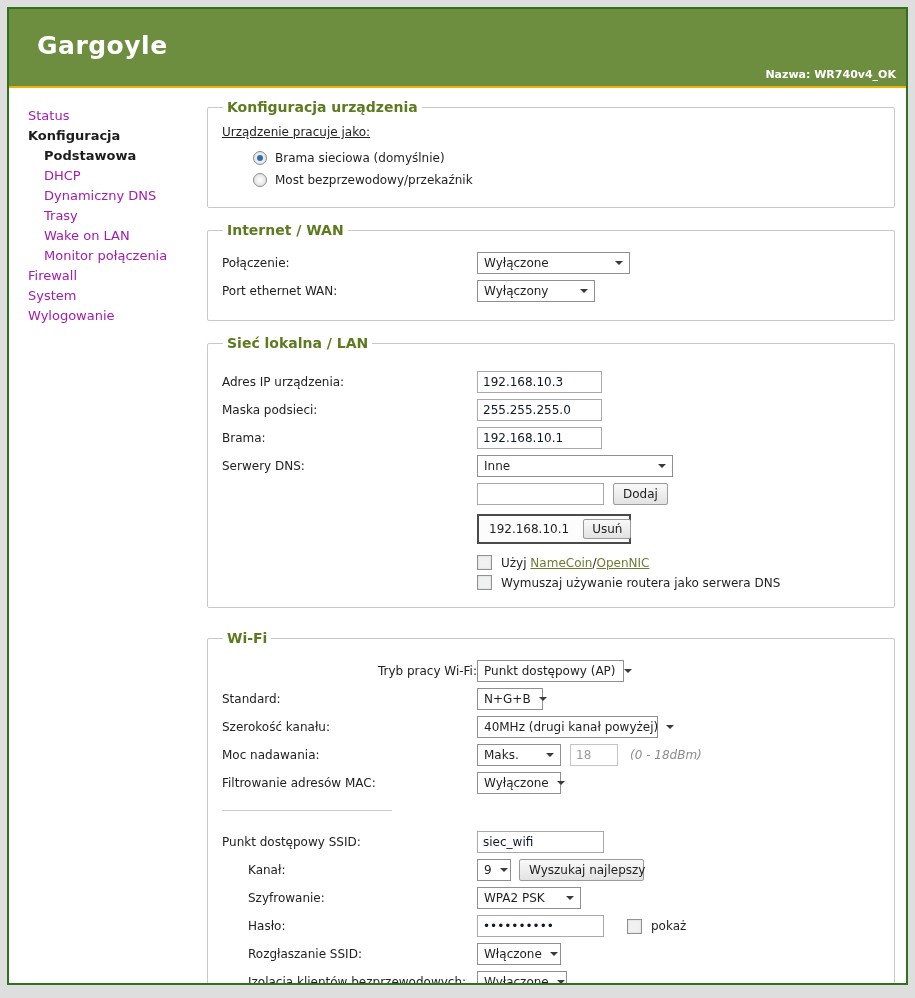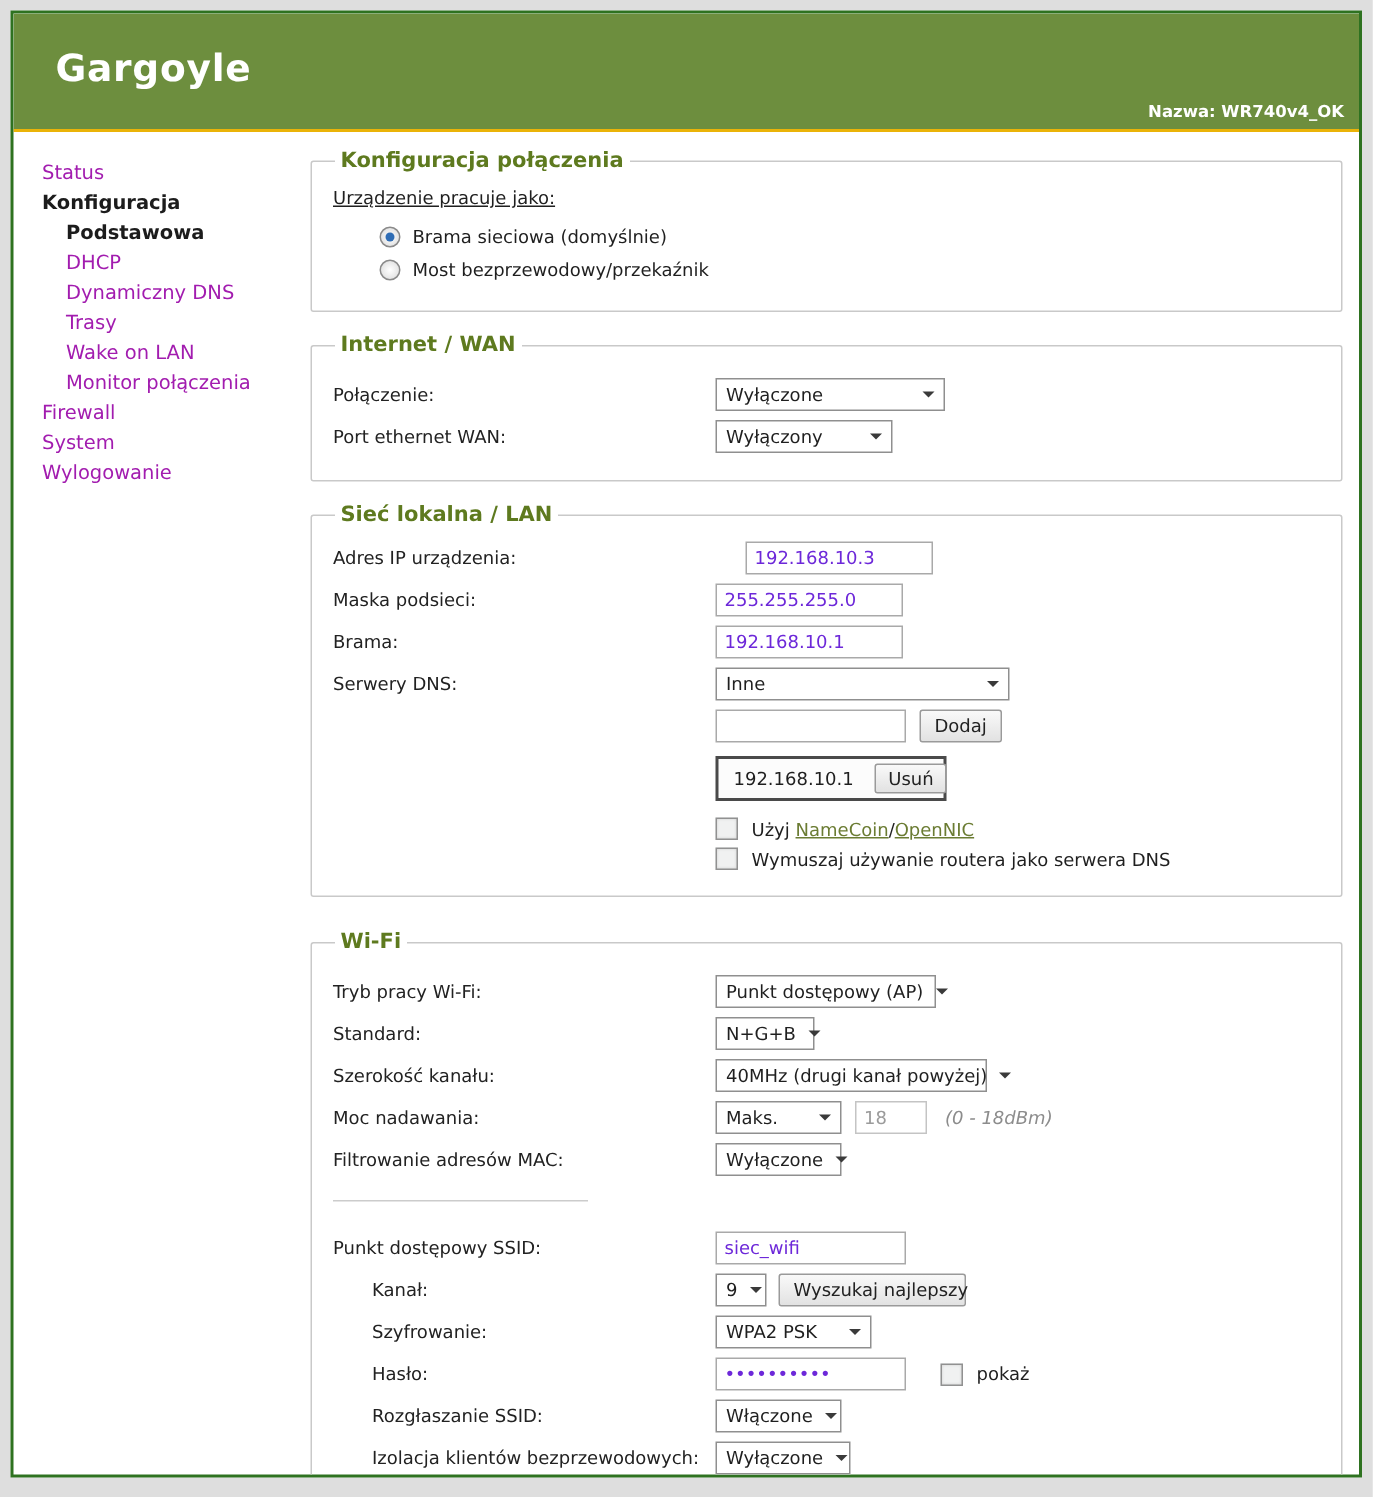--- a/index.html
+++ b/index.html
@@ -25,21 +25,21 @@
 
   .row{display:flex;align-items:center;margin:6px 0;min-height:22px;}
   .row .lbl{width:255px;flex-shrink:0;color:#222;}
   .row.sub .lbl{padding-left:26px;width:229px;box-sizing:content-box;}
   .row.sub .lbl{width:229px;}
   .underline{text-decoration:underline;}
 
   
   .sel{display:inline-flex;align-items:center;justify-content:space-between;gap:8px;background:#fff;border:1px solid #8f8f8f;height:22px;padding:0 6px;box-sizing:border-box;cursor:pointer;white-space:nowrap;}
   .arr{width:0;height:0;border-left:4px solid transparent;border-right:4px solid transparent;border-top:4px solid #3a3a3a;flex-shrink:0;}
-  .txt-input{height:22px;box-sizing:border-box;border:1px solid #a9a9a9;padding:0 5px;font-family:inherit;font-size:12px;color:#6d28d9;background:#fff;}
+  .txt-input{height:22px;box-sizing:border-box;border:1px solid #a9a9a9;padding:0 5px;font-family:inherit;font-size:12px;color:#0f172a;background:#fff;}
   .txt-input.disabled{color:#9b9b9b;border-color:#c4c4c4;}
   .btn{display:inline-block;background:linear-gradient(#f9f9f9,#e2e2e2);border:1px solid #9a9a9a;border-radius:2px;padding:3px 9px;font-family:inherit;font-size:12px;color:#222;cursor:pointer;white-space:nowrap;}
 
   
   .radio{position:relative;display:inline-block;width:12px;height:12px;border:1px solid #8a8a8a;border-radius:50%;background:radial-gradient(#ffffff,#d9d9d9);margin-right:8px;flex-shrink:0;cursor:pointer;}
   .radio.selected:after{content:"";position:absolute;left:3px;top:3px;width:6px;height:6px;border-radius:50%;background:#2f6db5;}
   .check{display:inline-block;width:13px;height:13px;border:1px solid #919191;background:#f0f1f1;box-shadow:inset 0 0 2px #cfcfcf;margin-right:9px;flex-shrink:0;cursor:pointer;}
 
   .radio-row{display:flex;align-items:center;margin:8px 0 8px 31px;}
   .check-row{display:flex;align-items:center;margin:5px 0 5px 255px;}
@@ -71,21 +71,21 @@
       <div class="side-item sub">Wake on LAN</div>
       <div class="side-item sub">Monitor połączenia</div>
       <div class="side-item">Firewall</div>
       <div class="side-item">System</div>
       <div class="side-item">Wylogowanie</div>
     </div>
 
     <div class="main">
 
       <fieldset>
-        <legend>Konfiguracja połączenia</legend>
+        <legend>Konfiguracja urządzenia</legend>
         <div class="row" style="margin-top:2px;">
           <span class="underline">Urządzenie pracuje jako:</span>
         </div>
         <div class="radio-row">
           <span class="radio selected"></span>
           <span>Brama sieciowa (domyślnie)</span>
         </div>
         <div class="radio-row">
           <span class="radio"></span>
           <span>Most bezprzewodowy/przekaźnik</span>
@@ -105,21 +105,21 @@
           <span class="lbl">Port ethernet WAN:</span>
           <span class="sel" style="width:118px;">
             <span>Wyłączony</span>
             <span class="arr"></span>
           </span>
         </div>
       </fieldset>
 
       <fieldset>
         <legend>Sieć lokalna / LAN</legend>
-        <div class="row" style="margin-top:6px;gap:20px;">
+        <div class="row" style="margin-top:16px;">
           <span class="lbl">Adres IP urządzenia:</span>
           <input class="txt-input" style="width: 125px;" value="192.168.10.3">
         </div>
         <div class="row">
           <span class="lbl">Maska podsieci:</span>
           <input class="txt-input" style="width: 125px;" value="255.255.255.0">
         </div>
         <div class="row">
           <span class="lbl">Brama:</span>
           <input class="txt-input" style="width: 125px;" value="192.168.10.1">
@@ -151,21 +151,21 @@
           </span>
         </div>
         <div class="check-row">
           <span class="check"></span>
           <span>Wymuszaj używanie routera jako serwera DNS</span>
         </div>
       </fieldset>
 
       <fieldset style="margin-top:22px;">
         <legend>Wi-Fi</legend>
-        <div class="row" style="margin-top:10px;">
+        <div class="row" style="margin-top:10px;text-align:right;">
           <span class="lbl">Tryb pracy Wi-Fi:</span>
           <span class="sel" style="width:147px;">
             <span>Punkt dostępowy (AP)</span>
             <span class="arr"></span>
           </span>
         </div>
         <div class="row">
           <span class="lbl">Standard:</span>
           <span class="sel" style="width:66px;">
             <span>N+G+B</span>

